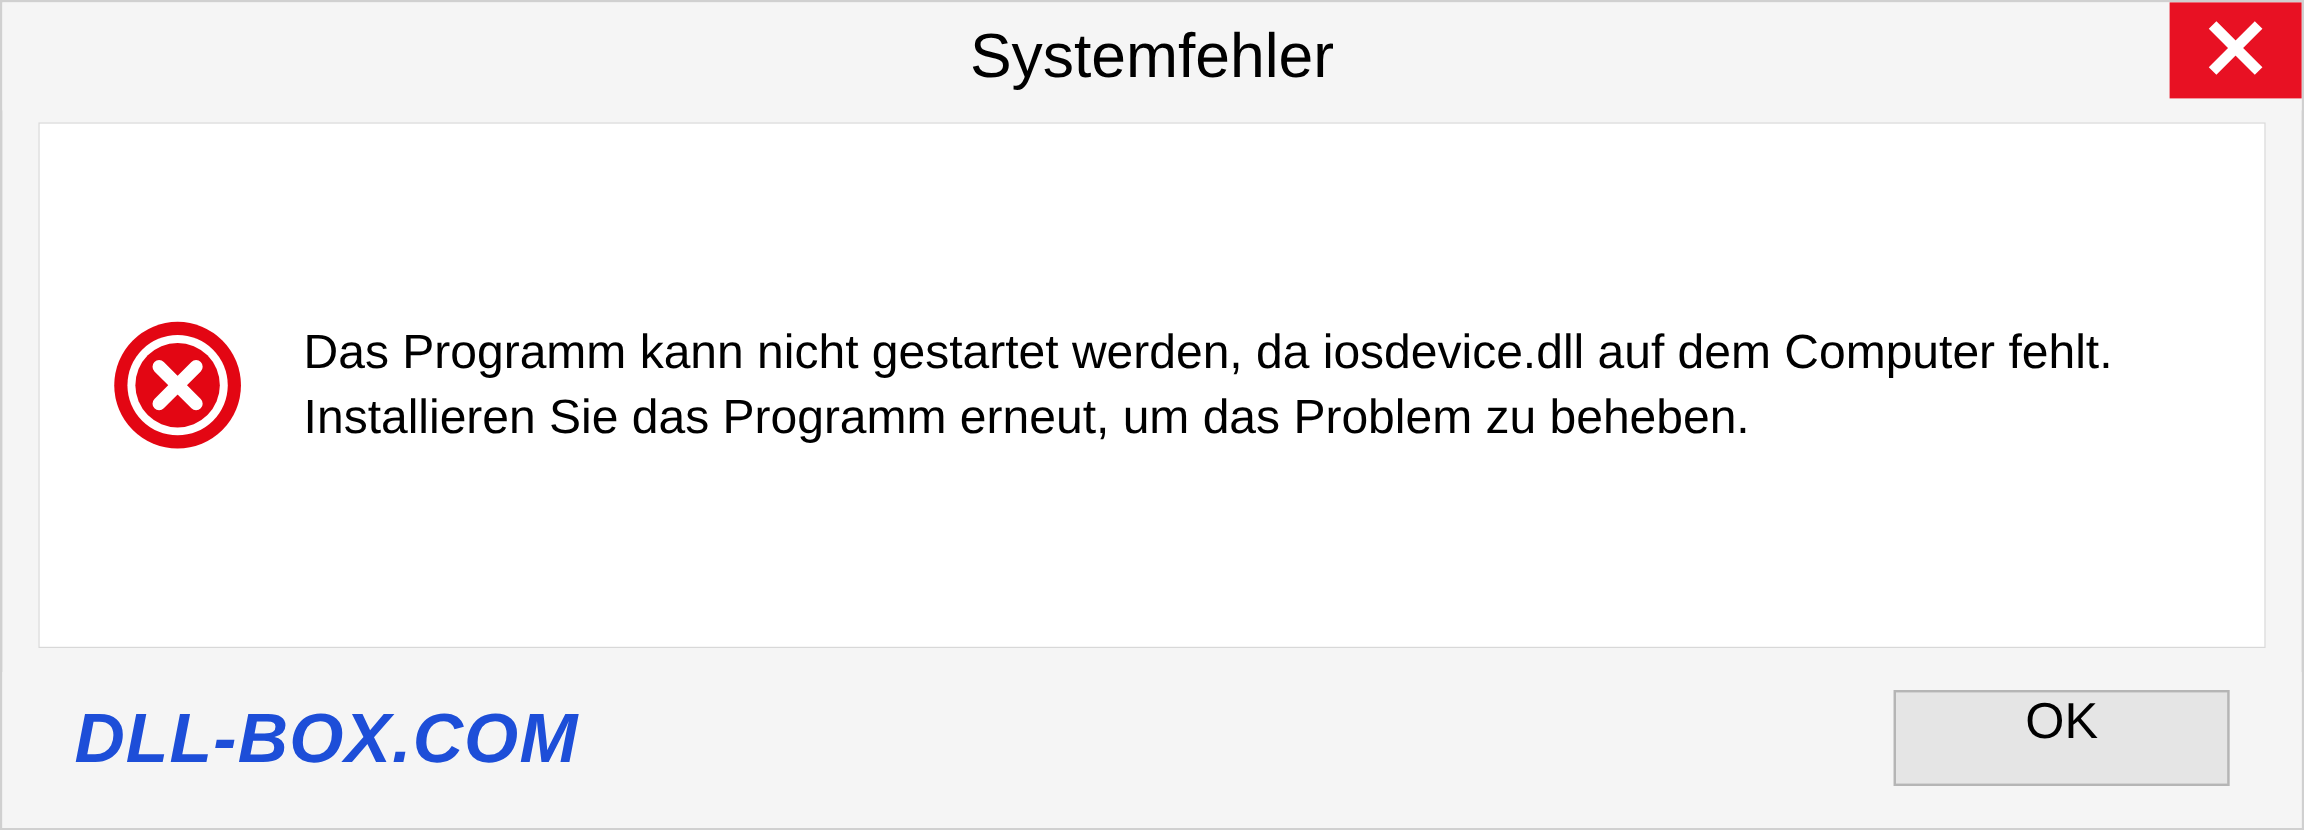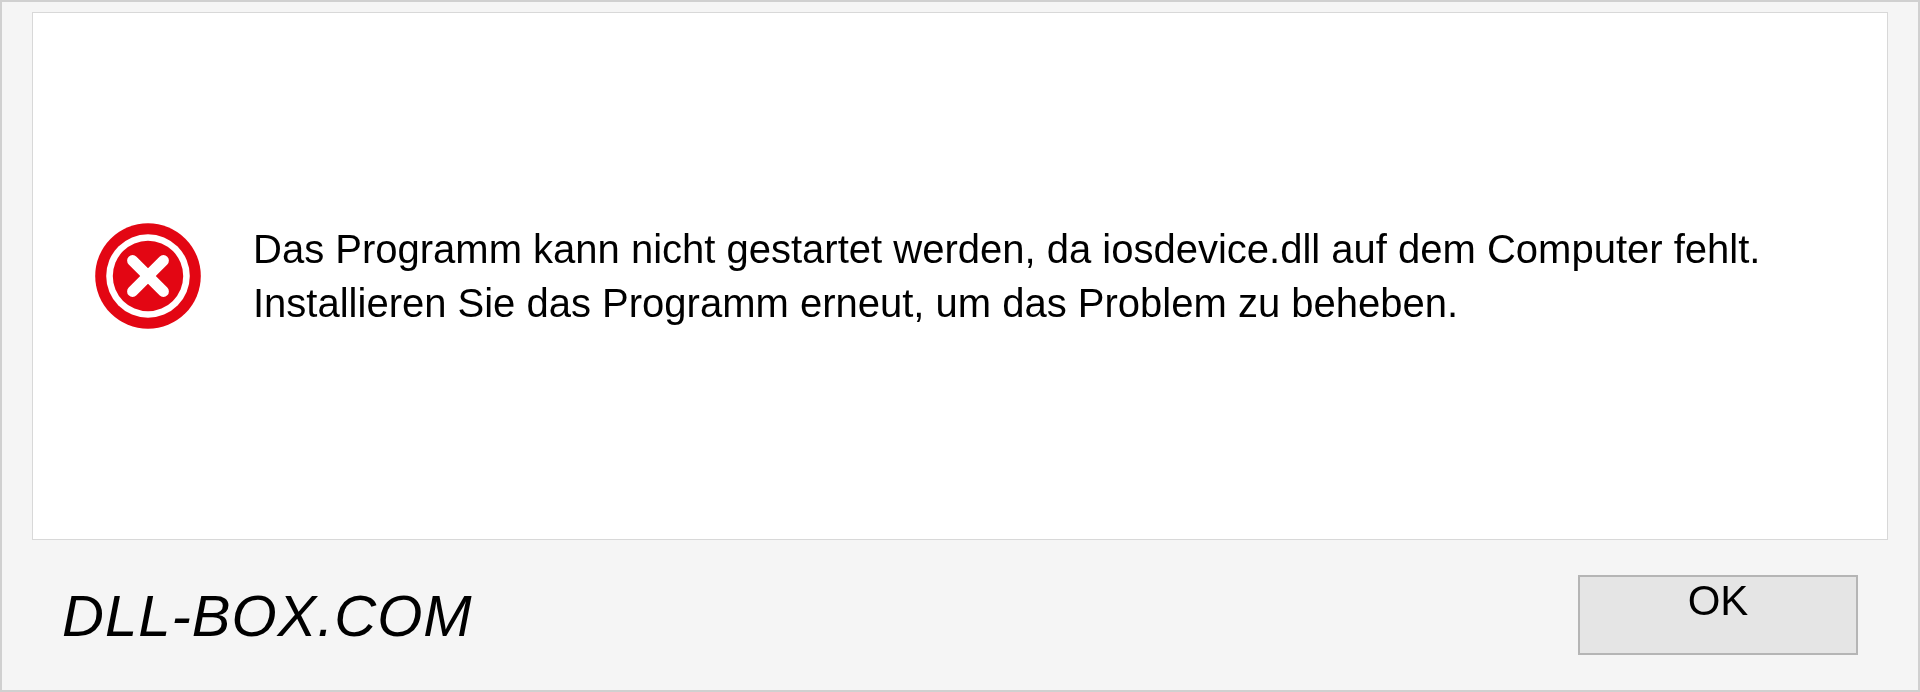--- a/index.html
+++ b/index.html
@@ -80,43 +80,53 @@
     .footer {
       height: 130px;
       display: flex;
       align-items: center;
       justify-content: space-between;
       padding: 0 60px 20px 60px;
       background: #f5f5f5;
     }
     .watermark {
       font-size: 58px;
-      font-weight: 400;
+      font-weight: 700;
       font-style: italic;
-      color: #000000;
+      color: #1d4ed8;
       letter-spacing: 1px;
       font-family: Arial, Helvetica, sans-serif;
     }
     .ok-button {
       width: 280px;
       height: 80px;
       background: #e5e5e5;
       border: 2px solid #b5b5b5;
       font-size: 42px;
       color: #000;
       display: flex;
       align-items: flex-start;
       justify-content: center;
       cursor: pointer;
     }
   </style>
 </head>
 <body>
 
 <div class="dialog">
+  <div class="titlebar">
+    <span class="title-text">Systemfehler</span>
+    <div class="close-button">
+      <span>
+        <svg viewBox="0 0 24 24">
+          <path d="M4 4 L20 20 M20 4 L4 20" stroke="#ffffff" stroke-width="4.5" stroke-linecap="square" fill="none"></path>
+        </svg>
+      </span>
+    </div>
+  </div>
 
   <div class="content-area">
     <div class="error-icon">
       <svg viewBox="0 0 100 100">
         <circle cx="50" cy="50" r="48" fill="#e30613"></circle>
         <circle cx="50" cy="50" r="38" fill="#ffffff"></circle>
         <circle cx="50" cy="50" r="32" fill="#e30613"></circle>
         <path d="M36 36 L64 64 M64 36 L36 64" stroke="#ffffff" stroke-width="10" stroke-linecap="round" fill="none"></path>
       </svg>
     </div>

